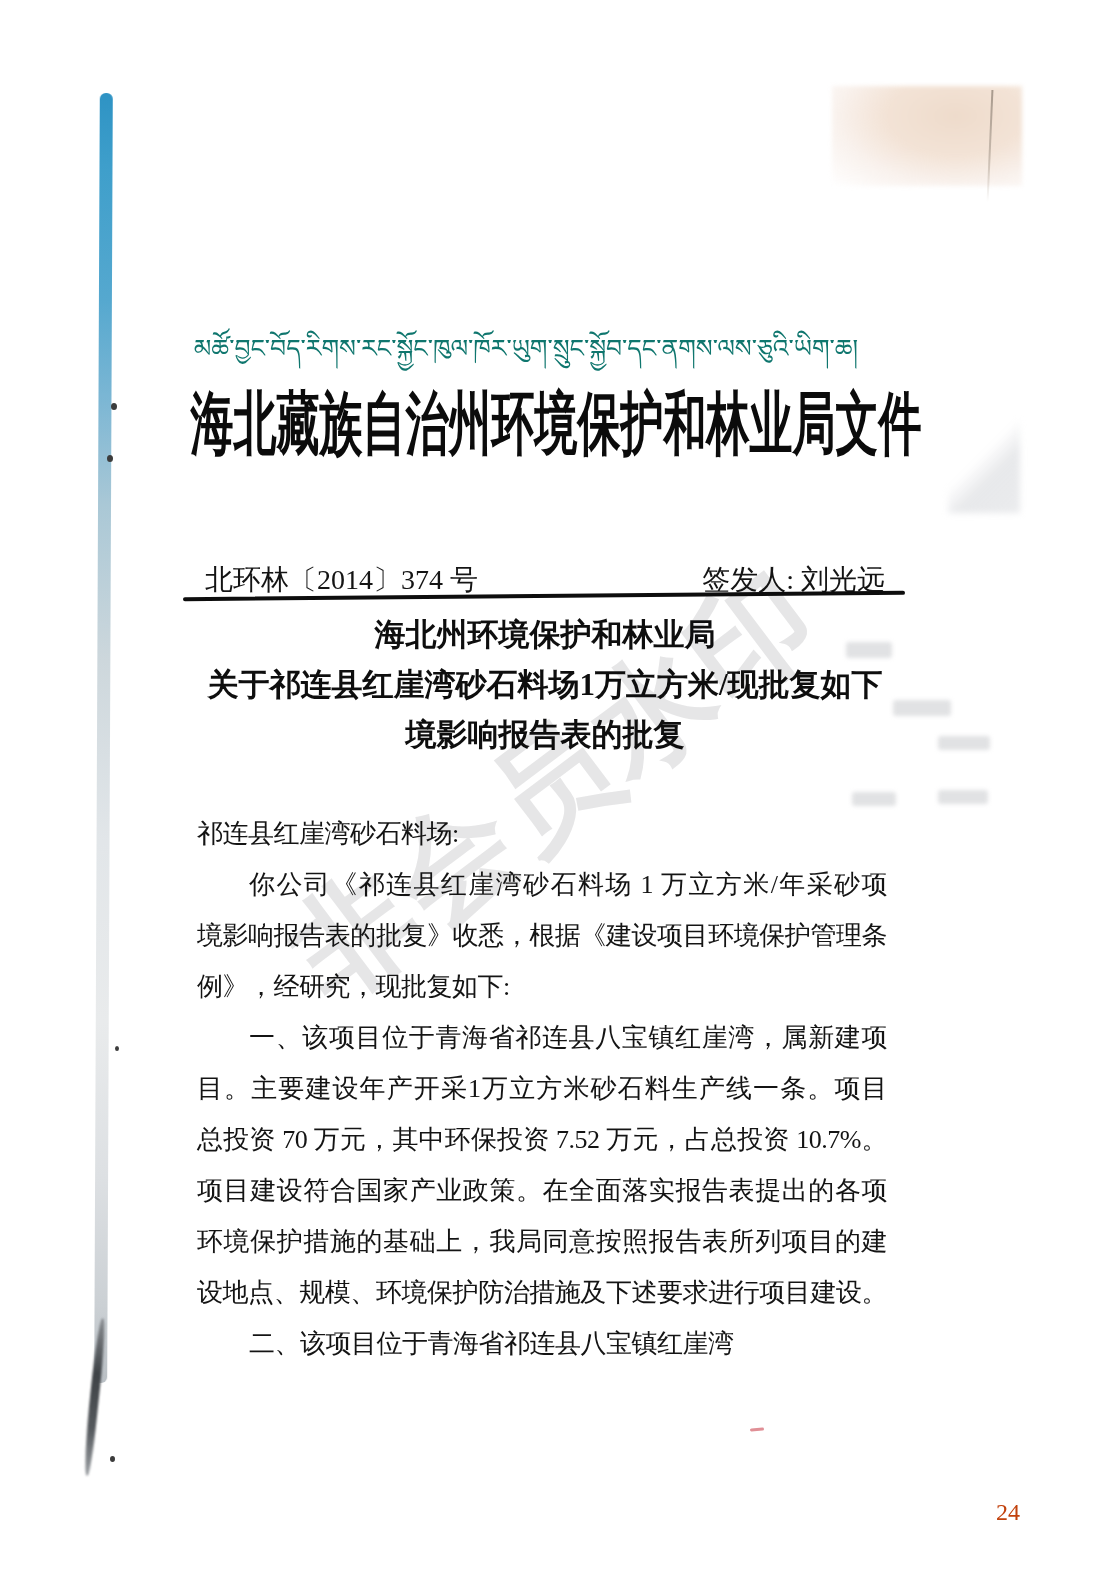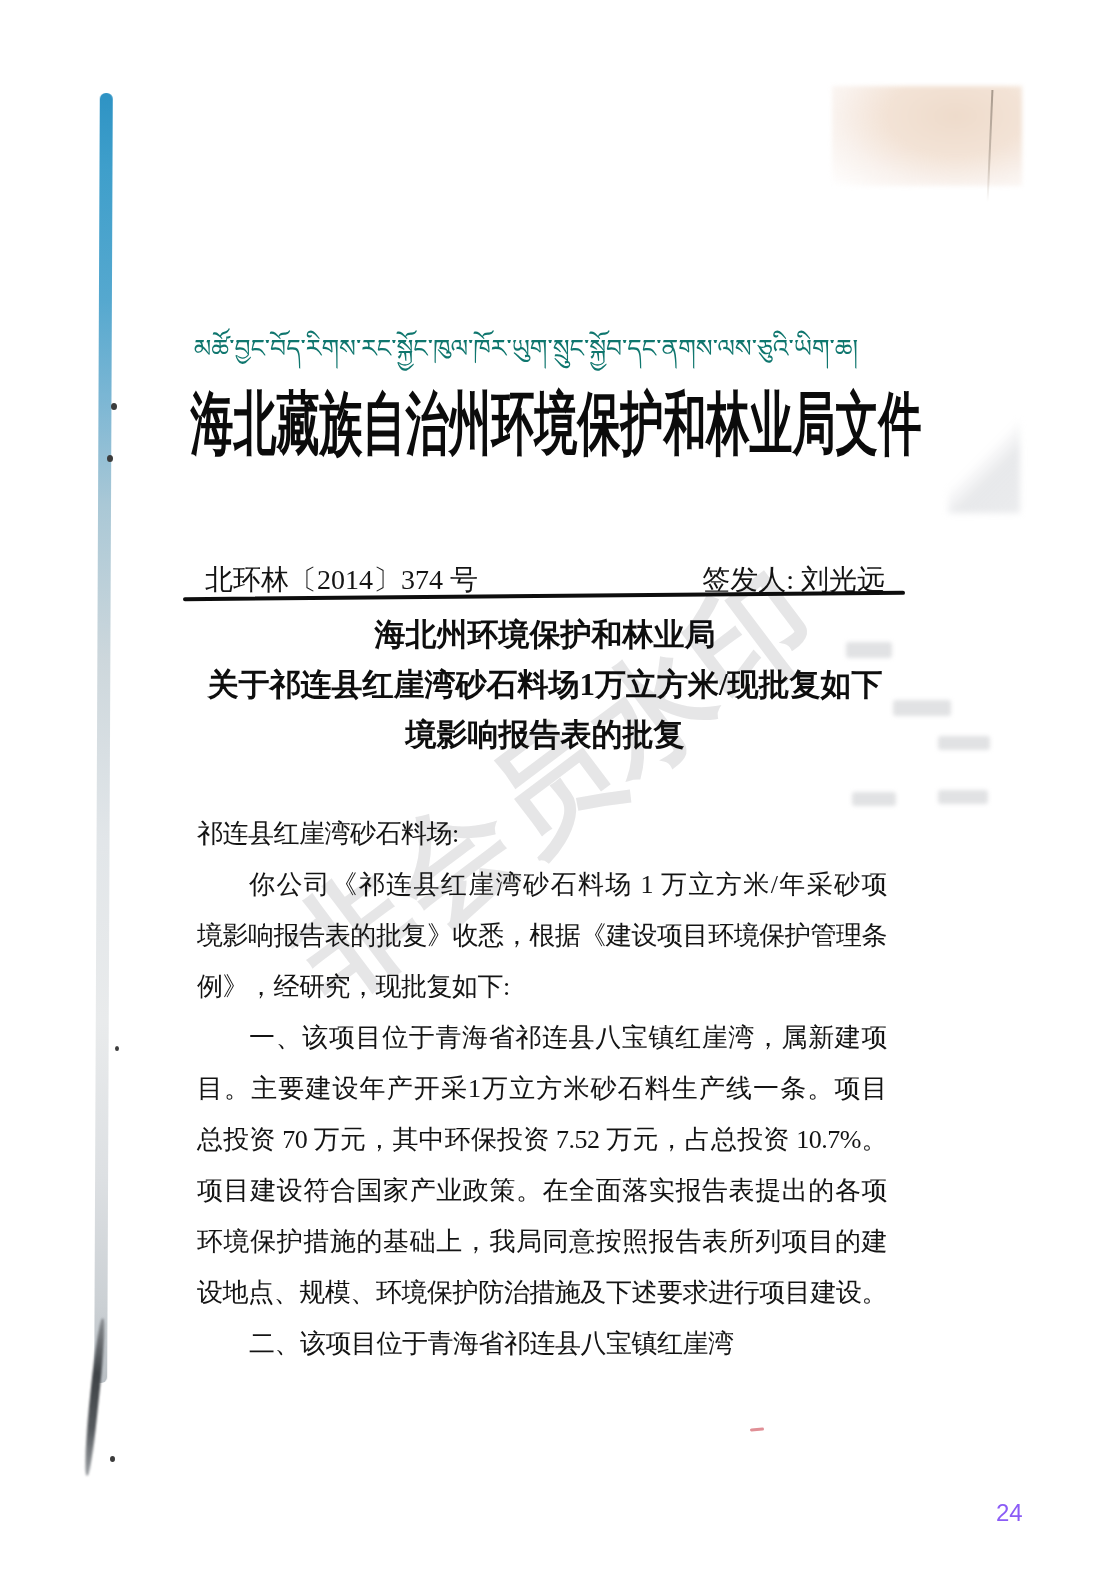--- a/index.html
+++ b/index.html
@@ -162,23 +162,23 @@
     letter-spacing: -0.5px;
     line-height: 51px;
     color: #141414;
   }
   .body-text .line { height: 51px; overflow: visible; }
   .body-text .j { text-align: justify; text-align-last: justify; }
   .body-text .indent { text-indent: 2em; }
   .page-number {
     position: absolute;
     left: 996px; top: 1499px;
-    font-family: Liberation Sans, sans-serif;
+    font-family: Liberation Serif, serif;
     font-size: 24px;
-    color: #8b5cf6;
+    color: #c2410c;
   }
 </style>
 </head>
 <body>
 
 <div class="scan-page">
 
   <div class="left-edge-strip"></div>
   <div class="left-edge-dark"></div>
   <div class="corner-stain"></div>

